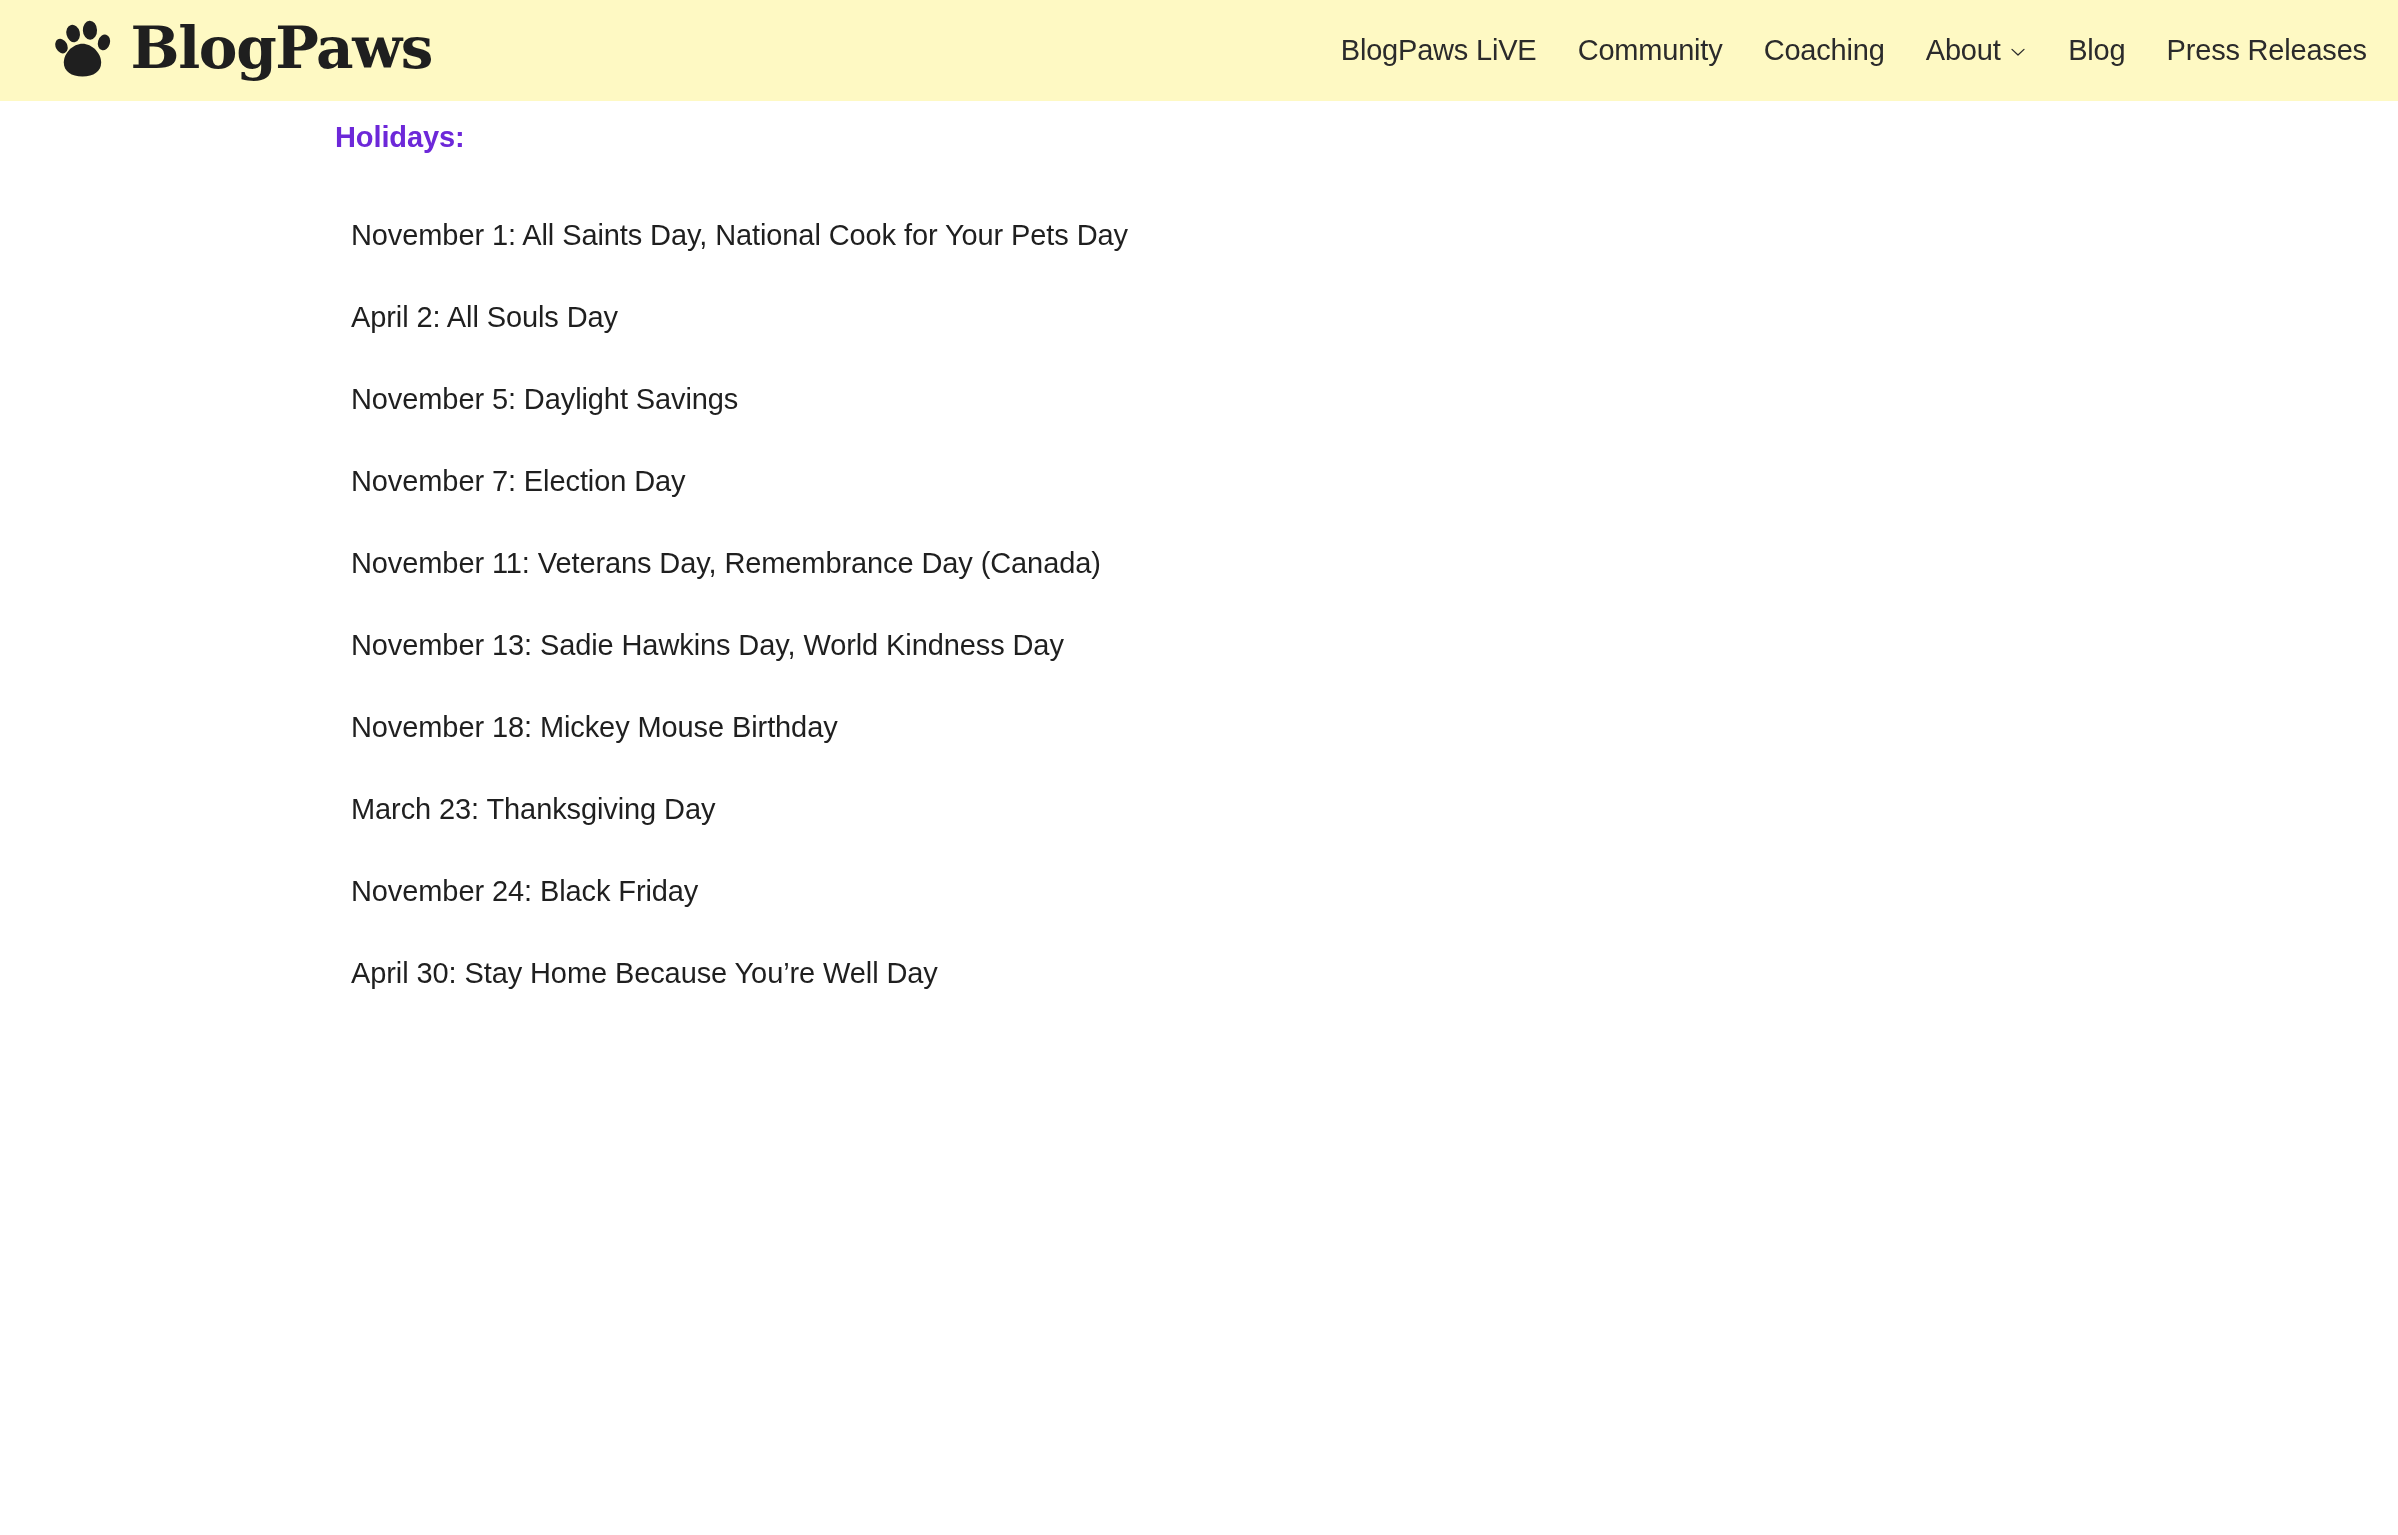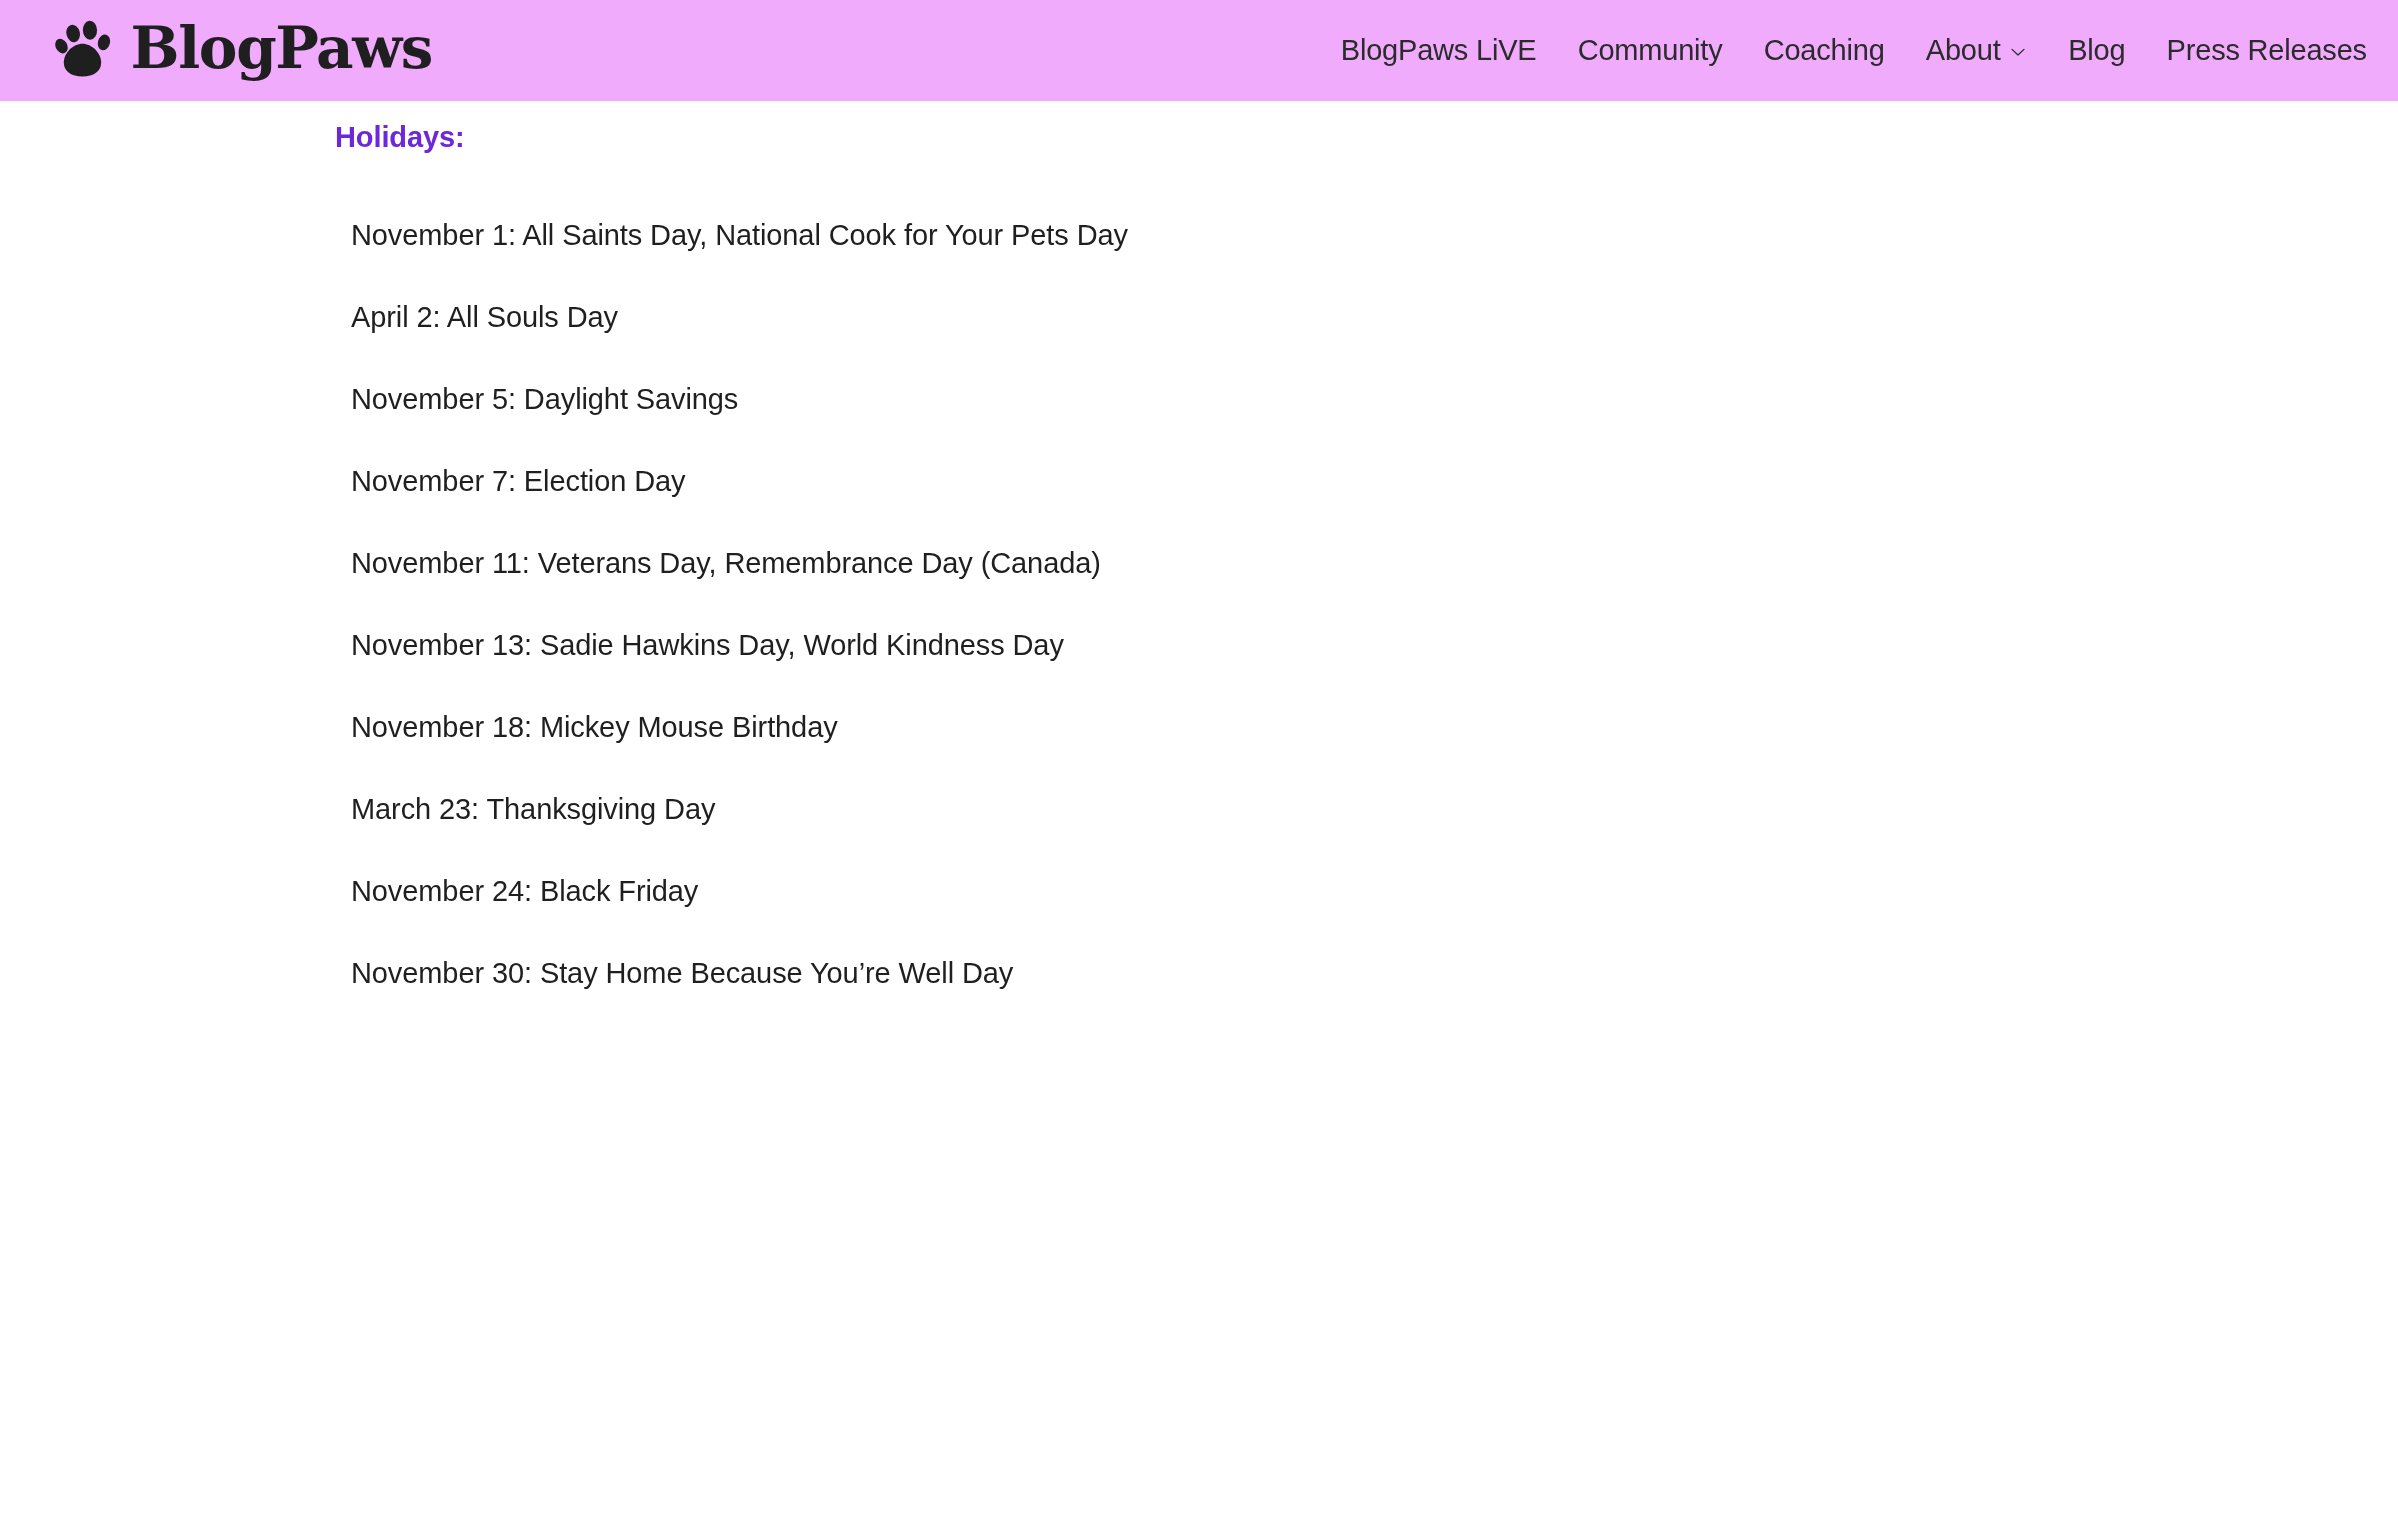--- a/index.html
+++ b/index.html
@@ -19,21 +19,21 @@
 
   
   .site-header {
     position: relative;
     width: 100%;
     height: 101px;
     display: flex;
     align-items: center;
     justify-content: space-between;
     padding: 0 19px 0 54px;
-    background: #f0abfc;
+    background: #fef9c3;
   }
 
   .brand {
     display: flex;
     align-items: center;
     gap: 5.6px;
     text-decoration: none;
     color: #1f1f1f;
     margin-top: -5.6px;
   }
@@ -177,18 +177,18 @@
     <ul class="holiday-list">
       <li class="holiday-line">November 1: All Saints Day, National Cook for Your Pets Day</li>
       <li class="holiday-line">April 2: All Souls Day</li>
       <li class="holiday-line">November 5: Daylight Savings</li>
       <li class="holiday-line">November 7: Election Day</li>
       <li class="holiday-line">November 11: Veterans Day, Remembrance Day (Canada)</li>
       <li class="holiday-line">November 13: Sadie Hawkins Day, World Kindness Day</li>
       <li class="holiday-line">November 18: Mickey Mouse Birthday</li>
       <li class="holiday-line">March 23: Thanksgiving Day</li>
       <li class="holiday-line">November 24: Black Friday</li>
-      <li class="holiday-line">November 30: Stay Home Because You’re Well Day</li>
+      <li class="holiday-line">April 30: Stay Home Because You’re Well Day</li>
     </ul>
 
   </div>
 </main>
 
 
 </body></html>

